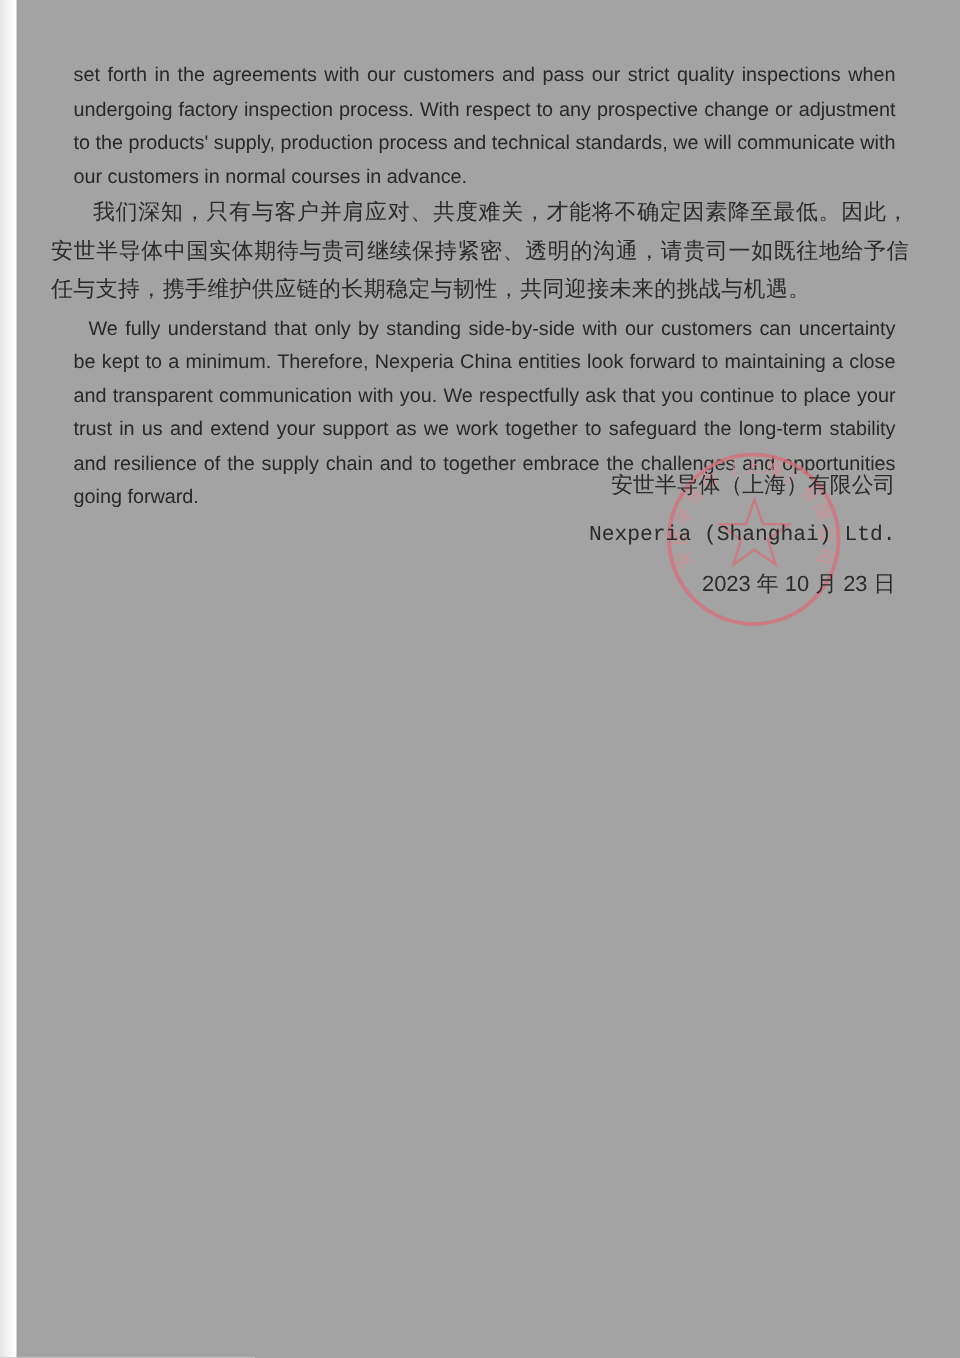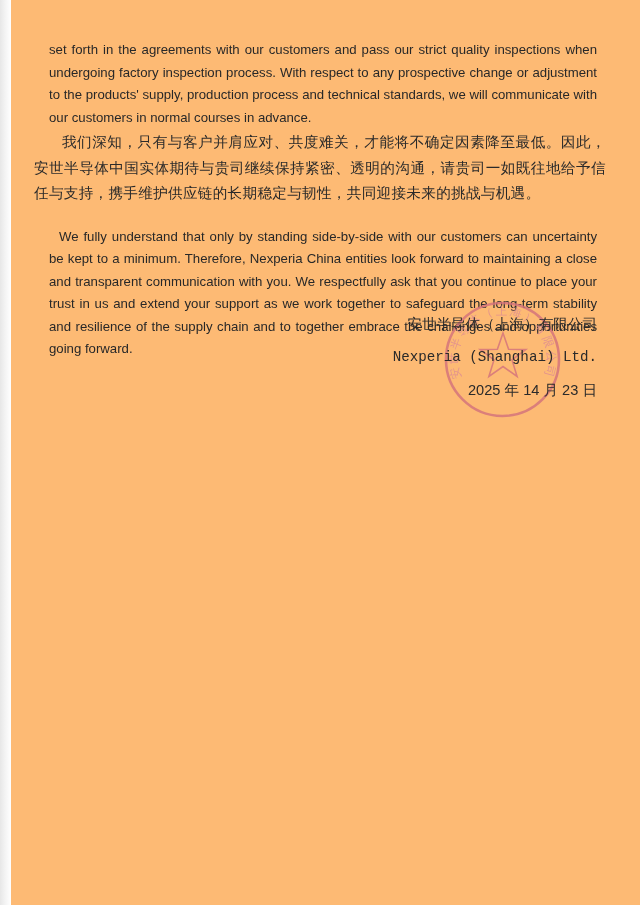--- a/index.html
+++ b/index.html
@@ -6,21 +6,21 @@
   body {
     width: 640px; height: 905px;
     background: #ffffff;
     font-family: "Liberation Sans", "DejaVu Sans", sans-serif;
     color: #262626;
     position: relative;
     overflow: hidden;
   }
   .page {
     position: absolute; inset: 0;
-    background: #fdba74;
+    background: #a3a3a3;
   }
   .scan-edge-left {
     position: absolute; left: 0; top: 0; bottom: 0; width: 11px;
     background: linear-gradient(to right, #e7e7e7 0%, #f3f3f3 45%, #ffffff 100%);
     pointer-events: none;
   }
   .content {
     position: absolute;
     left: 49px; right: 43px; top: 39px;
   }
@@ -30,21 +30,21 @@
     text-align: justify;
     margin: 0;
     color: #282828;
   }
   .p-en.indented { text-indent: 10px; }
   .p-zh {
     font-size: 14.6px;
     line-height: 25.5px;
     text-align: justify;
     text-indent: 28px;
-    margin: 1px -9px 19px -15px;
+    margin: 1px -9px 1px -15px;
     letter-spacing: 0.3px;
     color: #2a2a2a;
   }
   .signature {
     position: absolute;
     right: 43px; top: 316px;
     text-align: right;
     z-index: 2;
   }
   .sig-line {
@@ -92,16 +92,16 @@
       <path d="M71,44 L76.6,60.3 L93.8,60.6 L80,70.9 L85.1,87.4 L71,77.5 L56.9,87.4 L62,70.9 L48.2,60.6 L65.4,60.3 Z" fill="none" stroke-width="1.6" stroke="#d4737c"></path>
       <text class="seal-ring-text" fill="#dd8b93">
         <textPath href="#sealArc" startOffset="50%" text-anchor="middle">安世半导体（上海）有限公司</textPath>
       </text>
     </svg>
   </div>
 
   <div class="signature">
     <div class="sig-line zh">安世半导体（上海）有限公司</div>
     <div class="sig-line en">Nexperia (Shanghai) Ltd.</div>
-    <div class="sig-line zh">2025 年 14 月 23 日</div>
+    <div class="sig-line zh">2023 年 10 月 23 日</div>
   </div>
 
 </div>
 
 </body></html>

